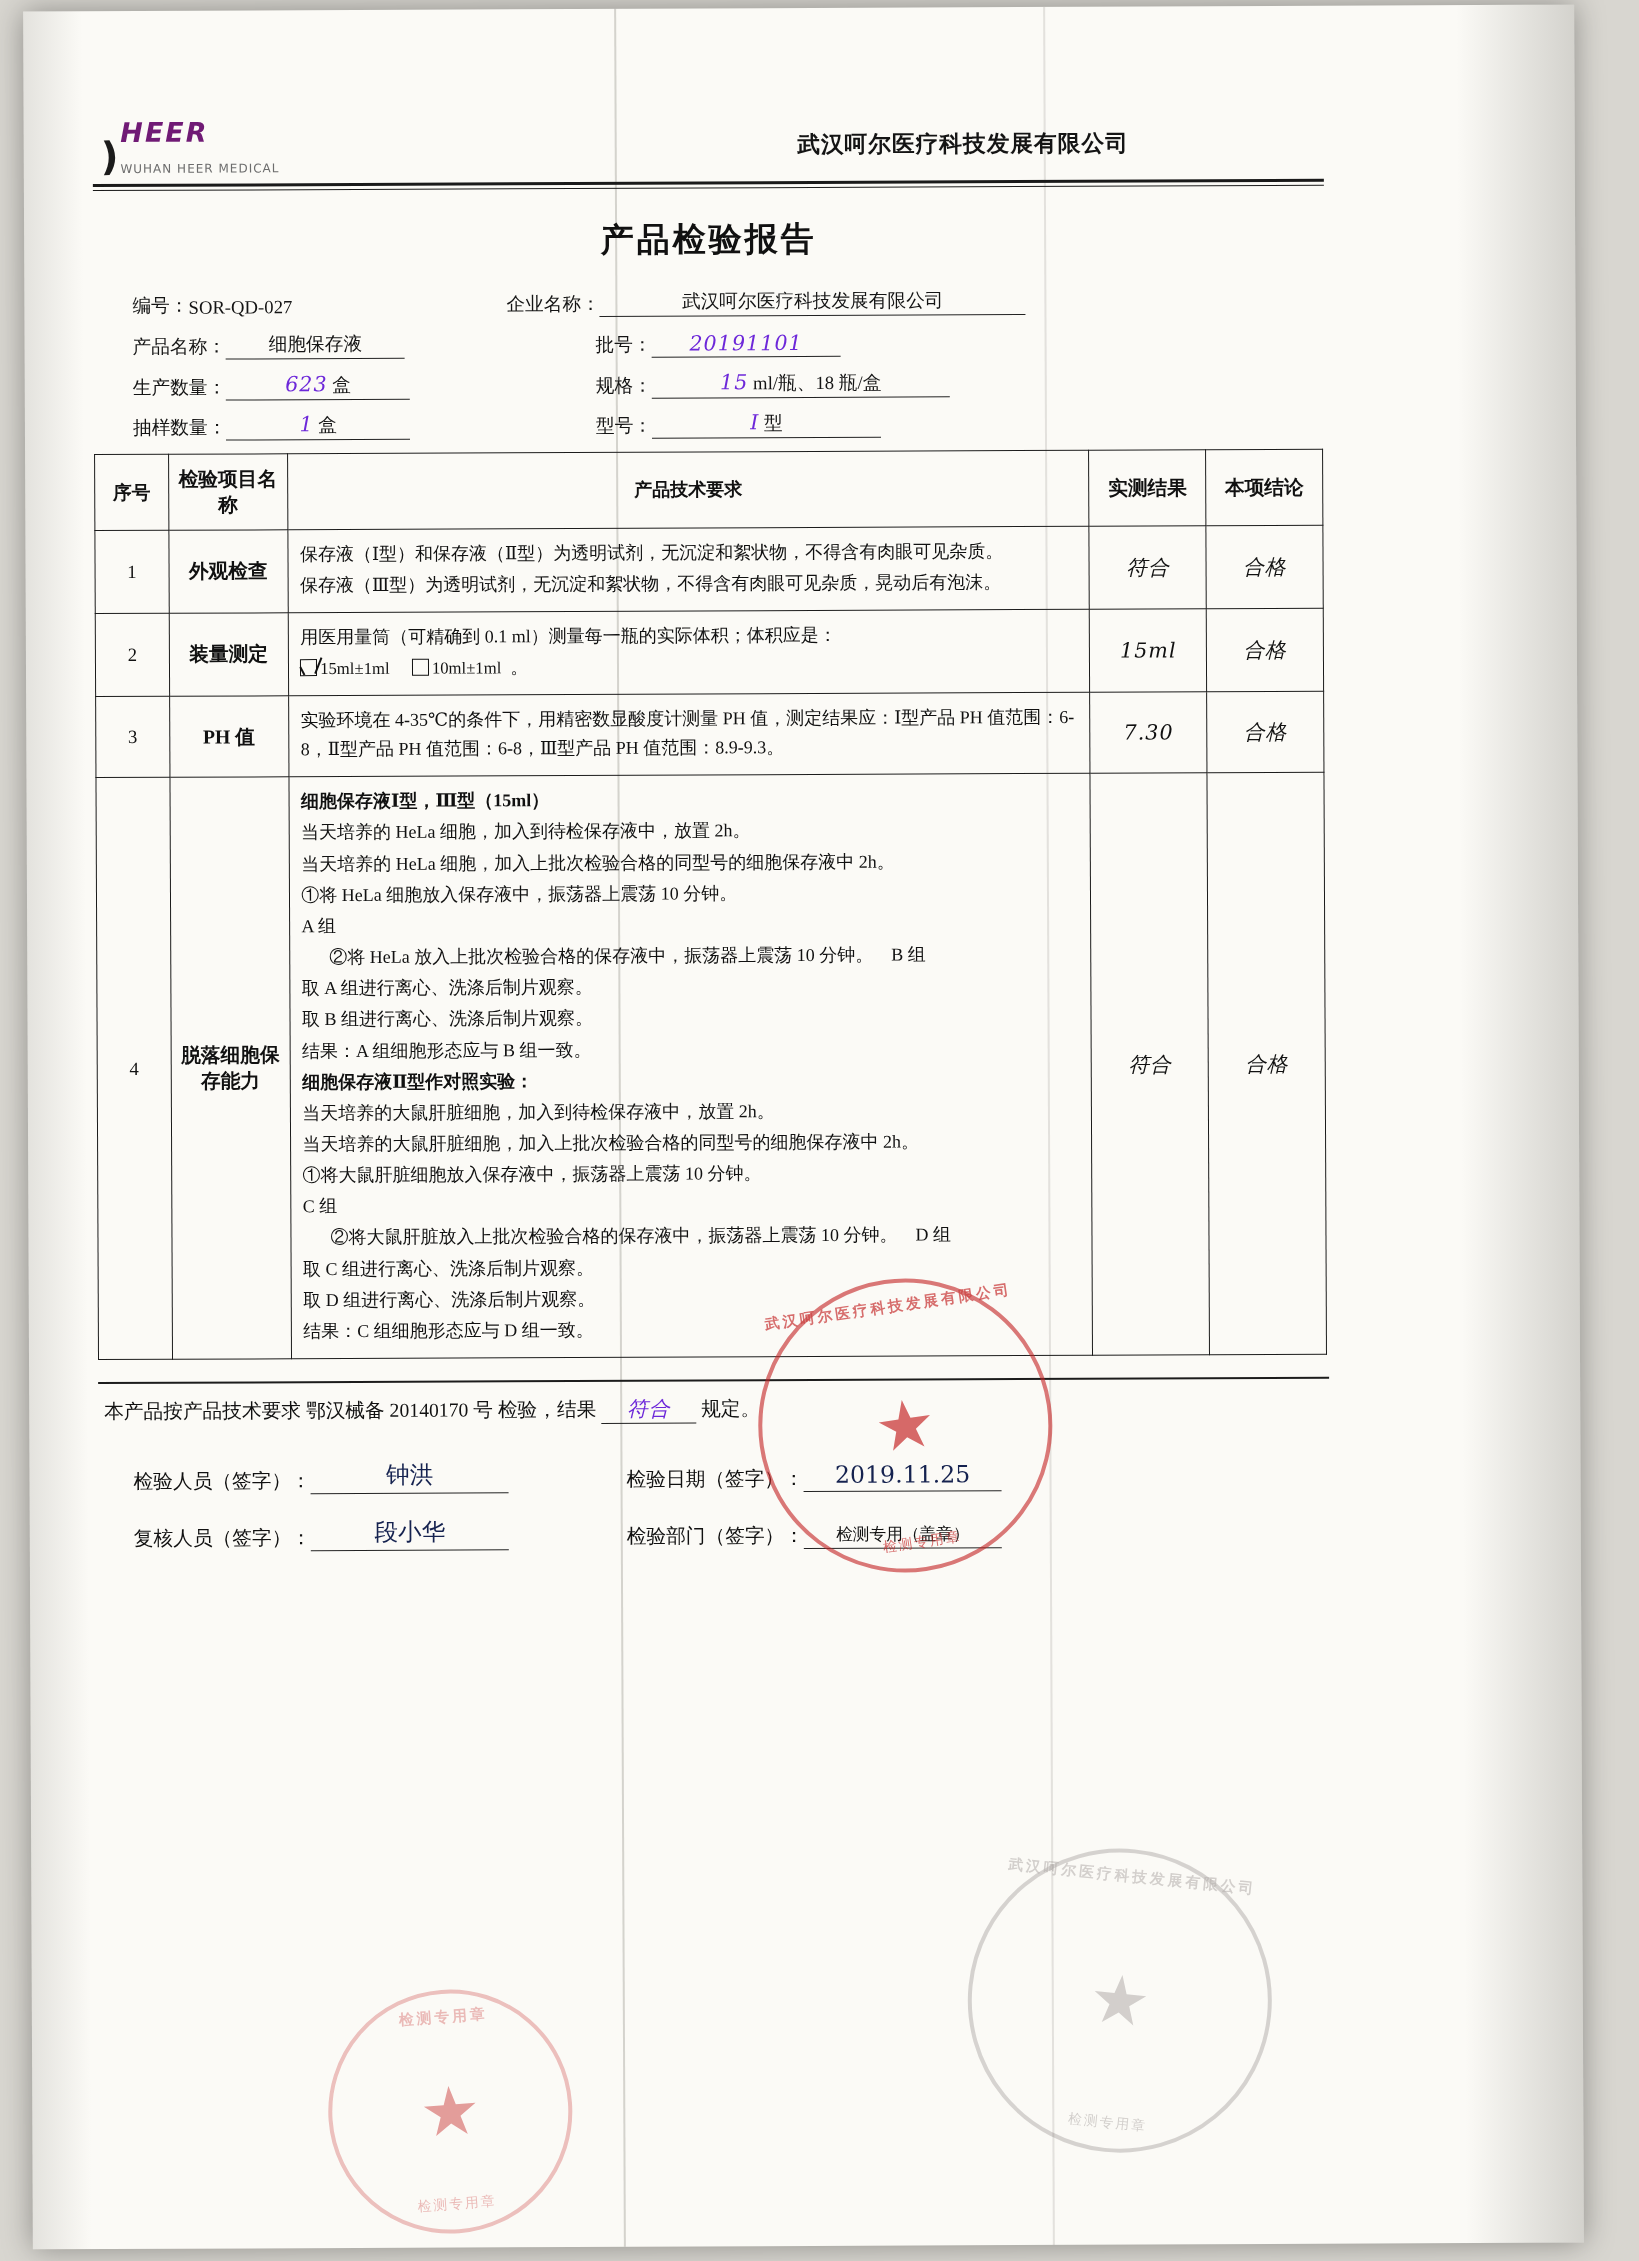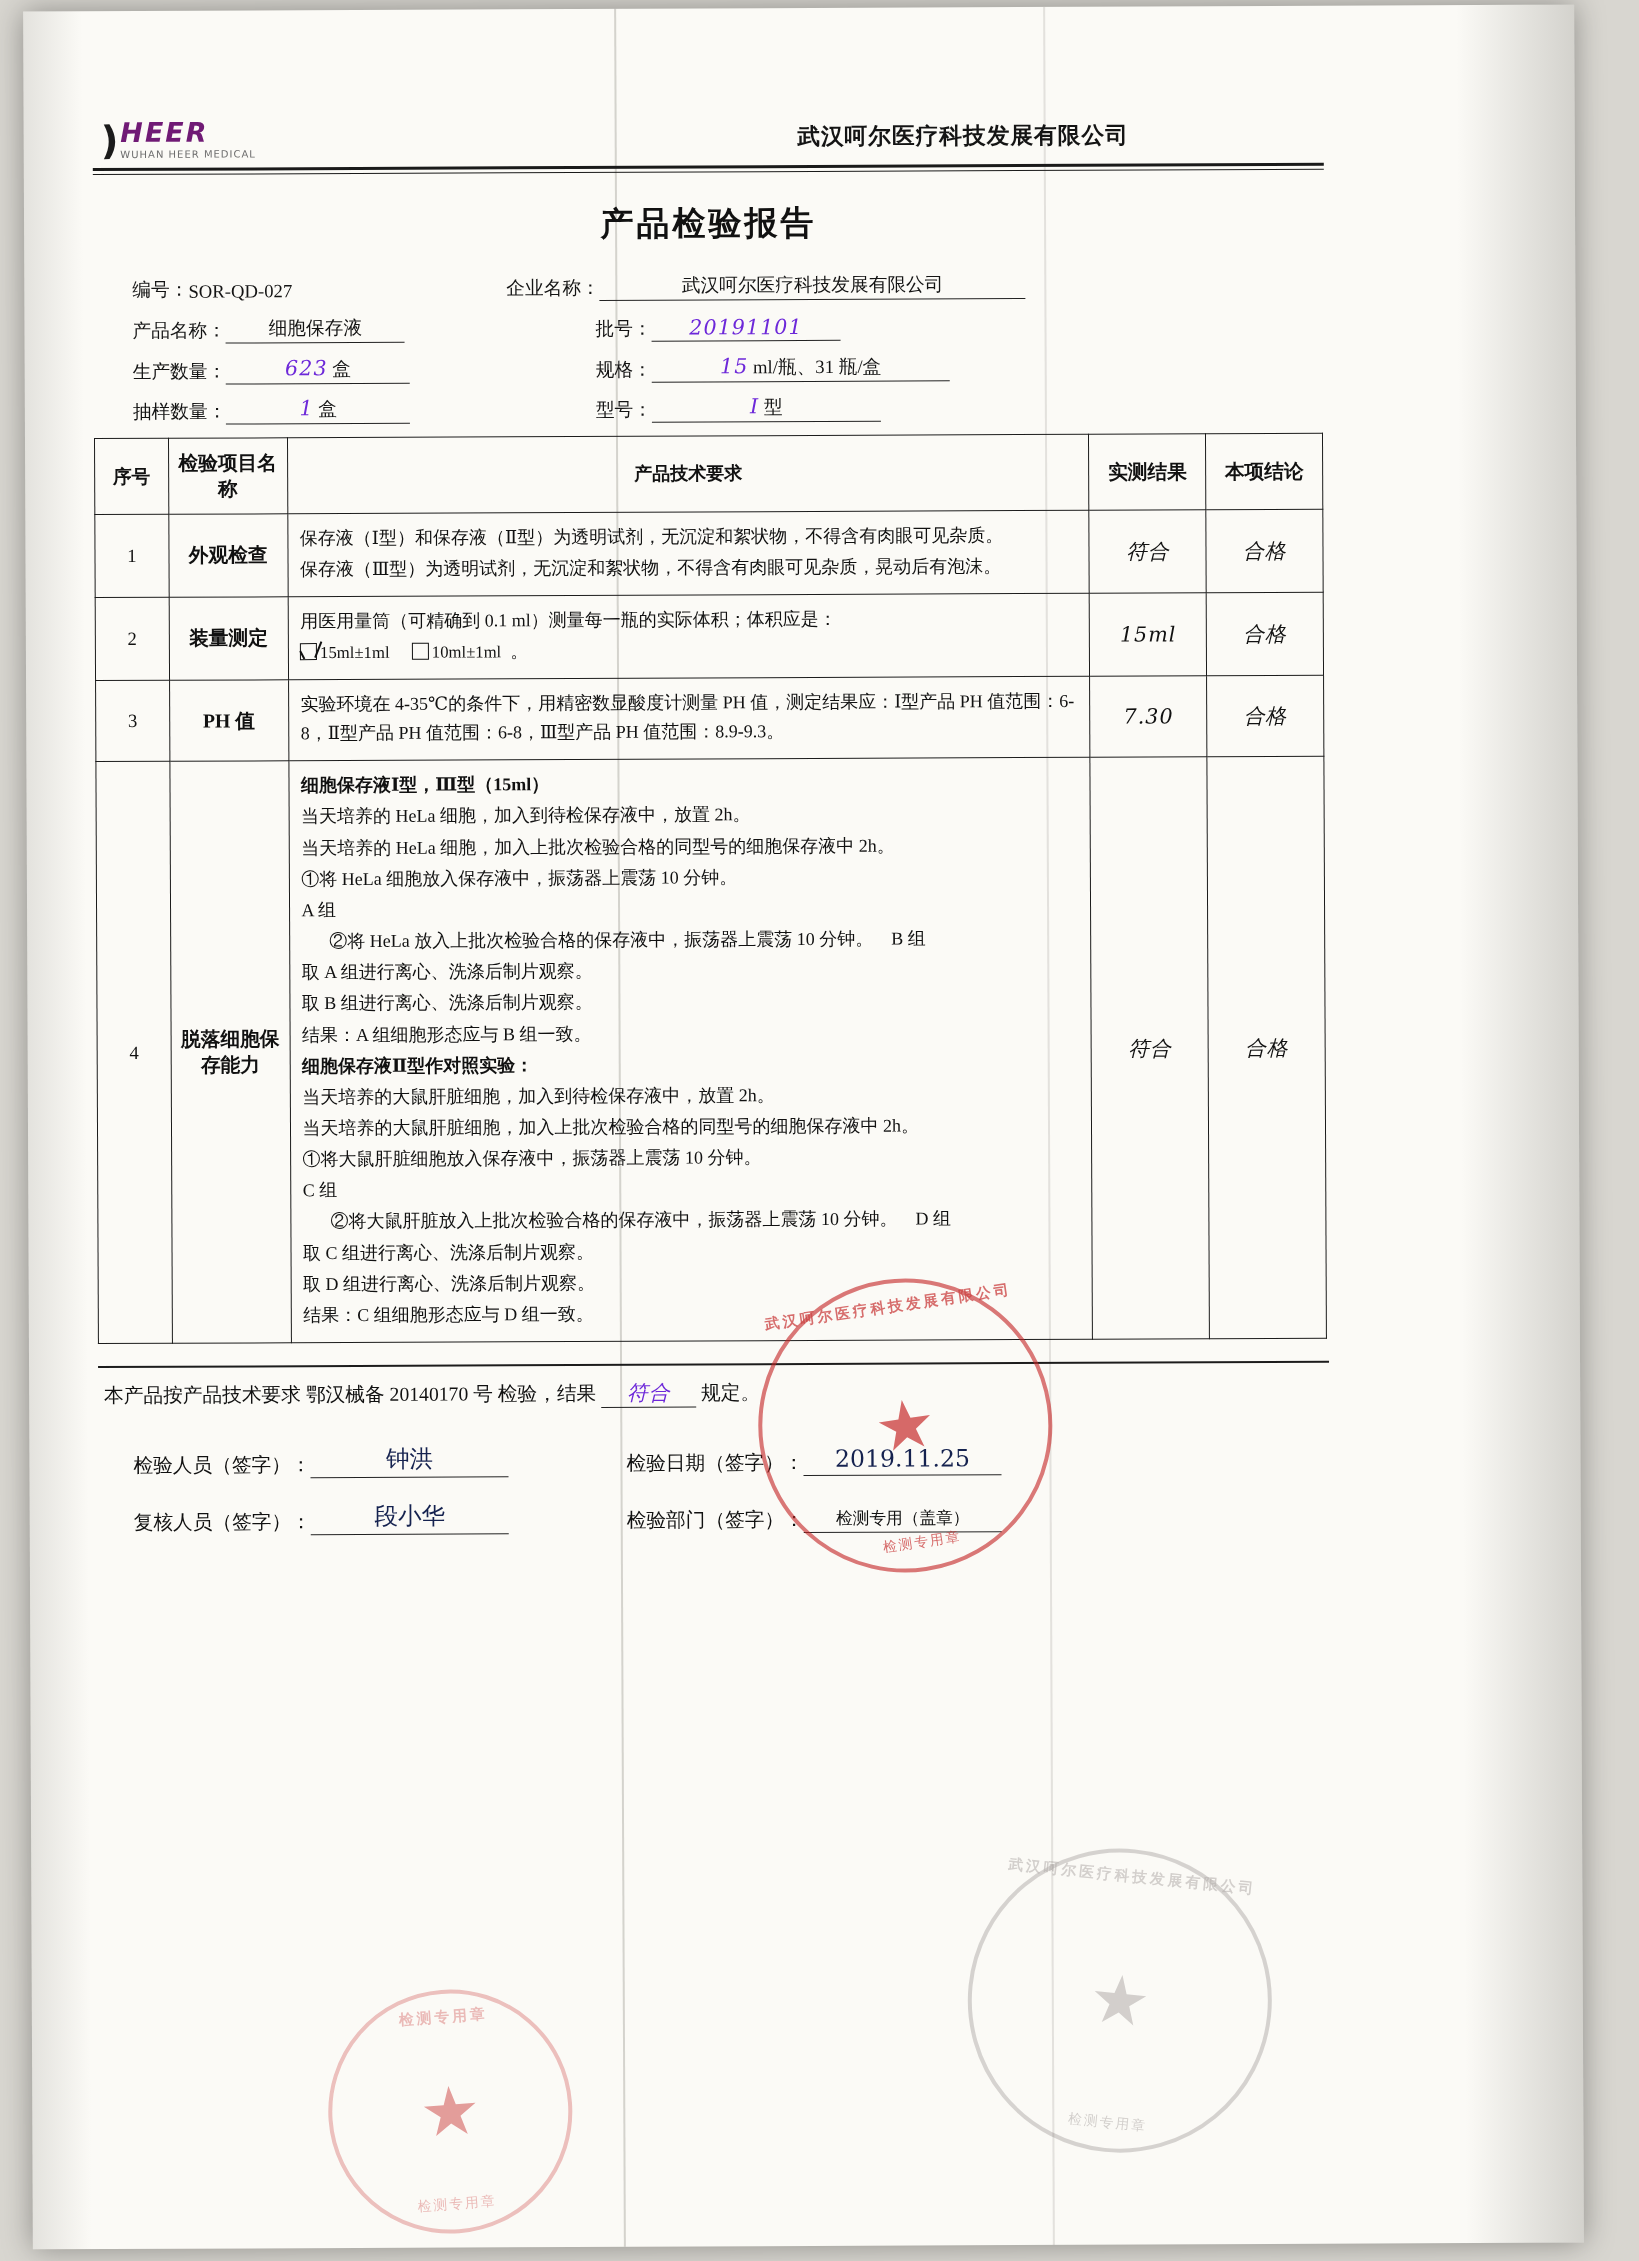--- a/index.html
+++ b/index.html
@@ -83,24 +83,24 @@
     font-family: "DejaVu Sans", sans-serif;
     font-size: 27px;
     font-weight: bold;
     letter-spacing: 2px;
     color: #701a75;
     line-height: 1;
     font-style: italic;
   }
   .logo-sub {
     font-family: "DejaVu Sans", sans-serif;
-    font-size: 10px;
+    font-size: 12px;
     letter-spacing: 1px;
     color: #6d6d6d;
-    margin-top: 3px;
+    margin-top: 16px;
   }
   .hdr-company {
     font-size: 22.7px;
     font-weight: bold;
     letter-spacing: 1px;
     color: #141414;
     margin-right: 187px;
   }
   .rule {
     border-top: 3px solid #1a1a1a;
@@ -352,21 +352,21 @@
             <span class="mlabel">生产数量：</span>
             <span class="mval" style="min-width:172px">
               <span class="hand">623</span>
               <span>盒</span>
             </span>
           </div>
           <div class="mcell" style="margin-left:89px">
             <span class="mlabel">规格：</span>
             <span class="mval" style="min-width:286px">
               <span class="hand">15</span>
-              <span>ml/瓶、31 瓶/盒</span>
+              <span>ml/瓶、18 瓶/盒</span>
             </span>
           </div>
         </div>
 
         <div class="meta-row">
           <div class="mcell col-left">
             <span class="mlabel">抽样数量：</span>
             <span class="mval" style="min-width:172px">
               <span class="hand">1</span>
               <span>盒</span>

